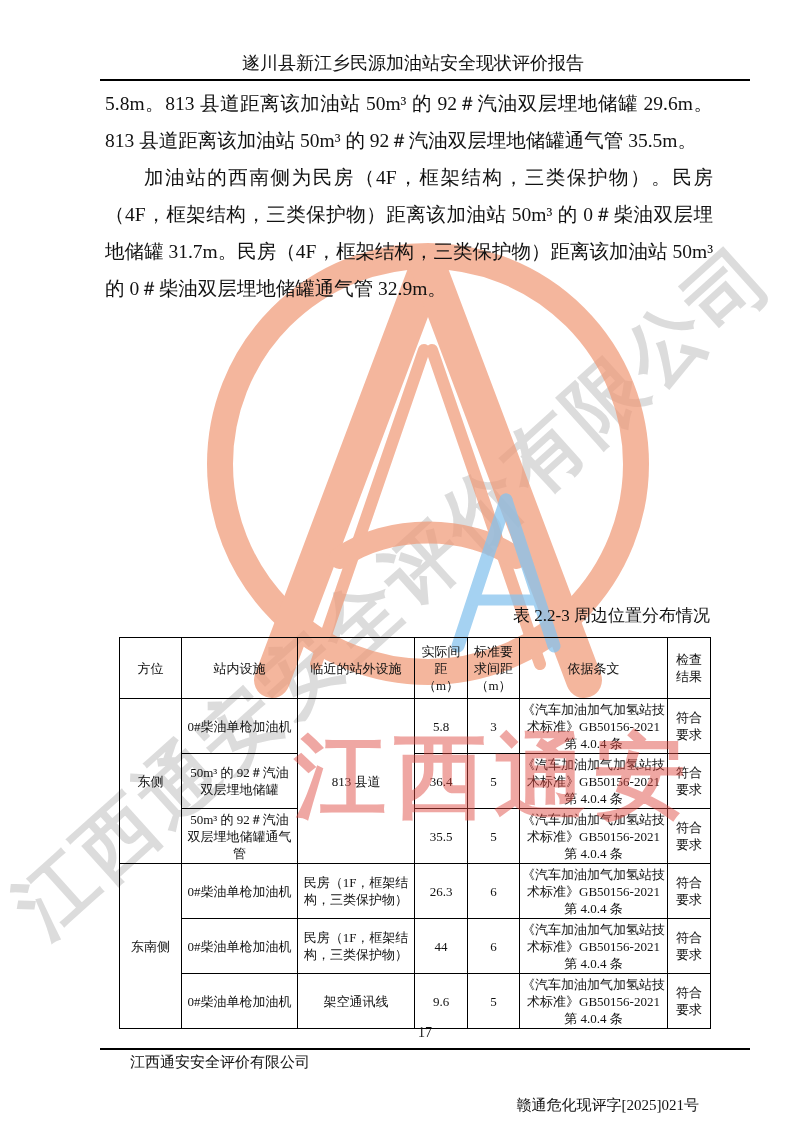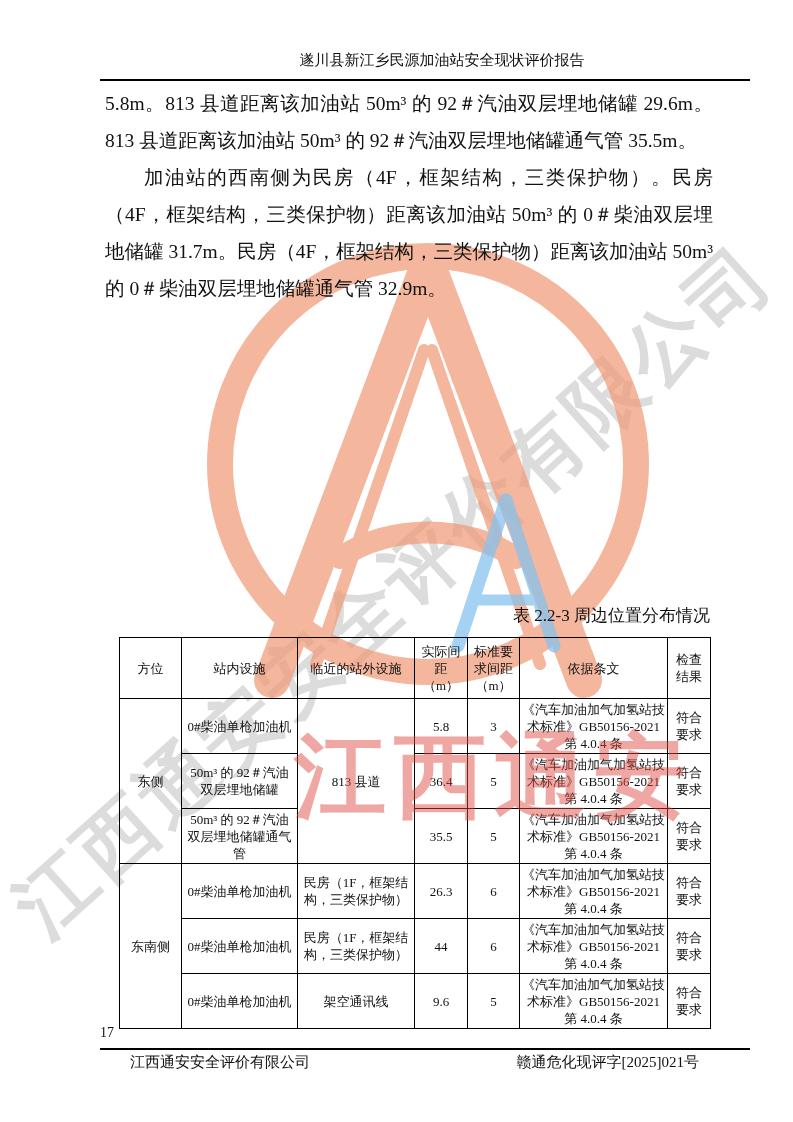--- a/index.html
+++ b/index.html
@@ -12,22 +12,22 @@
            font-size:78px;letter-spacing:4px;color:rgba(168,168,168,.40);
            white-space:nowrap;z-index:0;pointer-events:none;}
   .wm-logo{position:absolute;left:198px;top:228px;z-index:0;pointer-events:none;}
   .wm-blue{position:absolute;left:436px;top:488px;z-index:0;pointer-events:none;}
   .wm-red{position:absolute;left:256px;top:730px;z-index:3;line-height:1;
           font-family:"Liberation Sans","DejaVu Sans",sans-serif;font-weight:bold;
           font-size:92px;letter-spacing:8px;color:rgba(221,72,62,.48);
           white-space:nowrap;pointer-events:none;margin-left:38px;}
 
   
-  .header-title{position:absolute;top:51px;left:117px;width:650px;text-align:center;
-                font-size:15px;z-index:1;}
+  .header-title{position:absolute;top:51px;left:88px;width:650px;text-align:center;
+                font-size:18px;z-index:1;}
   .header-rule{position:absolute;top:79px;left:100px;width:650px;border-top:2px solid #000;z-index:1;}
 
   
   .content{position:absolute;top:85px;left:105px;width:608px;z-index:1;
            font-size:19.5px;line-height:37px;text-align:justify;}
   .content p{margin:0;}
   .content p.indent{text-indent:2em;}
 
   
   .table-caption{position:absolute;top:604px;left:119px;width:591px;text-align:right;
@@ -36,25 +36,25 @@
                   border-collapse:collapse;table-layout:fixed;background:transparent;
                   font-size:13px;line-height:17px;text-align:center;}
   table.periphery th,table.periphery td{border:1.5px solid #000;padding:1px 2px;
                   vertical-align:middle;font-weight:normal;overflow:hidden;}
   table.periphery thead th{height:58px;}
   table.periphery tbody td{height:52px;}
   col.c-dir{width:62px;}  col.c-fac{width:116px;} col.c-ext{width:117px;}
   col.c-act{width:53px;}  col.c-req{width:52px;}  col.c-bas{width:148px;} col.c-res{width:43px;}
 
   
-  .page-number{position:absolute;top:1025px;left:100px;width:650px;text-align:left;
+  .page-number{position:absolute;top:1025px;left:100px;width:650px;text-align:center;
                font-size:14px;z-index:1;}
   .footer-rule{position:absolute;top:1048px;left:100px;width:650px;border-top:2px solid #000;z-index:1;}
   .footer-left{position:absolute;top:1053px;left:130px;font-size:15px;z-index:1;}
-  .footer-right{position:absolute;top:1053px;right:94px;font-size:15px;z-index:1;margin-left:16px;}
+  .footer-right{position:absolute;top:1096px;right:94px;font-size:15px;z-index:1;margin-left:16px;}
 </style>
 </head>
 <body>
 
 <div class="page">
 
   <div class="wm-gray">江西通安安全评价有限公司</div>
 
   <svg class="wm-logo" width="460" height="480" viewBox="0 0 460 480" aria-hidden="true">
     <g stroke="#F09A78" fill="none" opacity="0.72" stroke-linecap="round">

